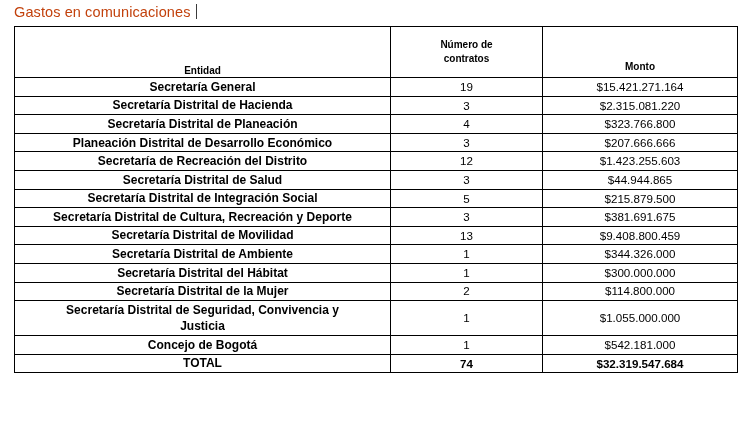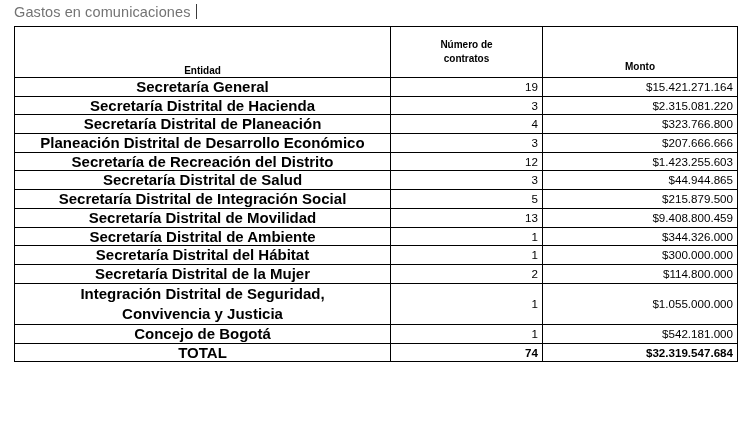--- a/index.html
+++ b/index.html
@@ -18,21 +18,21 @@
     width: 751px;
     height: 439px;
     background: #ffffff;
   }
   #doc-title {
     position: absolute;
     left: 14px;
     top: 2px;
     font-size: 14.5px;
     font-weight: 400;
-    color: #737373;
+    color: #c2410c;
     letter-spacing: 0.1px;
     white-space: nowrap;
     line-height: 20px;
   }
   #text-caret {
     display: inline-block;
     width: 1px;
     height: 15px;
     background: #3b3b3b;
     margin-left: 5px;
@@ -77,27 +77,26 @@
   }
   thead th.h-monto {
     vertical-align: bottom;
     padding-bottom: 4px;
   }
   tbody td {
     height: 17.6px;
   }
   tbody td.c-entidad {
     font-weight: bold;
-    font-size: 15px;
+    font-size: 12px;
   }
   tbody td.c-num,
   tbody td.c-monto {
     font-weight: normal;
     font-size: 11.6px;
-    text-align: right;
   }
   tbody tr.tall-row td {
     height: 34px;
   }
   tbody tr.tall-row td.c-entidad {
     line-height: 1.35;
     padding-left: 30px;
     padding-right: 30px;
   }
   tbody tr.total-row td {
@@ -164,41 +163,46 @@
           <td class="c-entidad">Secretaría Distrital de Salud</td>
           <td class="c-num">3</td>
           <td class="c-monto">$44.944.865</td>
         </tr>
         <tr>
           <td class="c-entidad">Secretaría Distrital de Integración Social</td>
           <td class="c-num">5</td>
           <td class="c-monto">$215.879.500</td>
         </tr>
         <tr>
+          <td class="c-entidad">Secretaría Distrital de Cultura, Recreación y Deporte</td>
+          <td class="c-num">3</td>
+          <td class="c-monto">$381.691.675</td>
+        </tr>
+        <tr>
           <td class="c-entidad">Secretaría Distrital de Movilidad</td>
           <td class="c-num">13</td>
           <td class="c-monto">$9.408.800.459</td>
         </tr>
         <tr>
           <td class="c-entidad">Secretaría Distrital de Ambiente</td>
           <td class="c-num">1</td>
           <td class="c-monto">$344.326.000</td>
         </tr>
         <tr>
           <td class="c-entidad">Secretaría Distrital del Hábitat</td>
           <td class="c-num">1</td>
           <td class="c-monto">$300.000.000</td>
         </tr>
         <tr>
           <td class="c-entidad">Secretaría Distrital de la Mujer</td>
           <td class="c-num">2</td>
           <td class="c-monto">$114.800.000</td>
         </tr>
         <tr class="tall-row">
-          <td class="c-entidad">Integración Distrital de Seguridad, Convivencia y Justicia</td>
+          <td class="c-entidad">Secretaría Distrital de Seguridad, Convivencia y Justicia</td>
           <td class="c-num">1</td>
           <td class="c-monto">$1.055.000.000</td>
         </tr>
         <tr>
           <td class="c-entidad">Concejo de Bogotá</td>
           <td class="c-num">1</td>
           <td class="c-monto">$542.181.000</td>
         </tr>
         <tr class="total-row">
           <td class="c-entidad">TOTAL</td>

